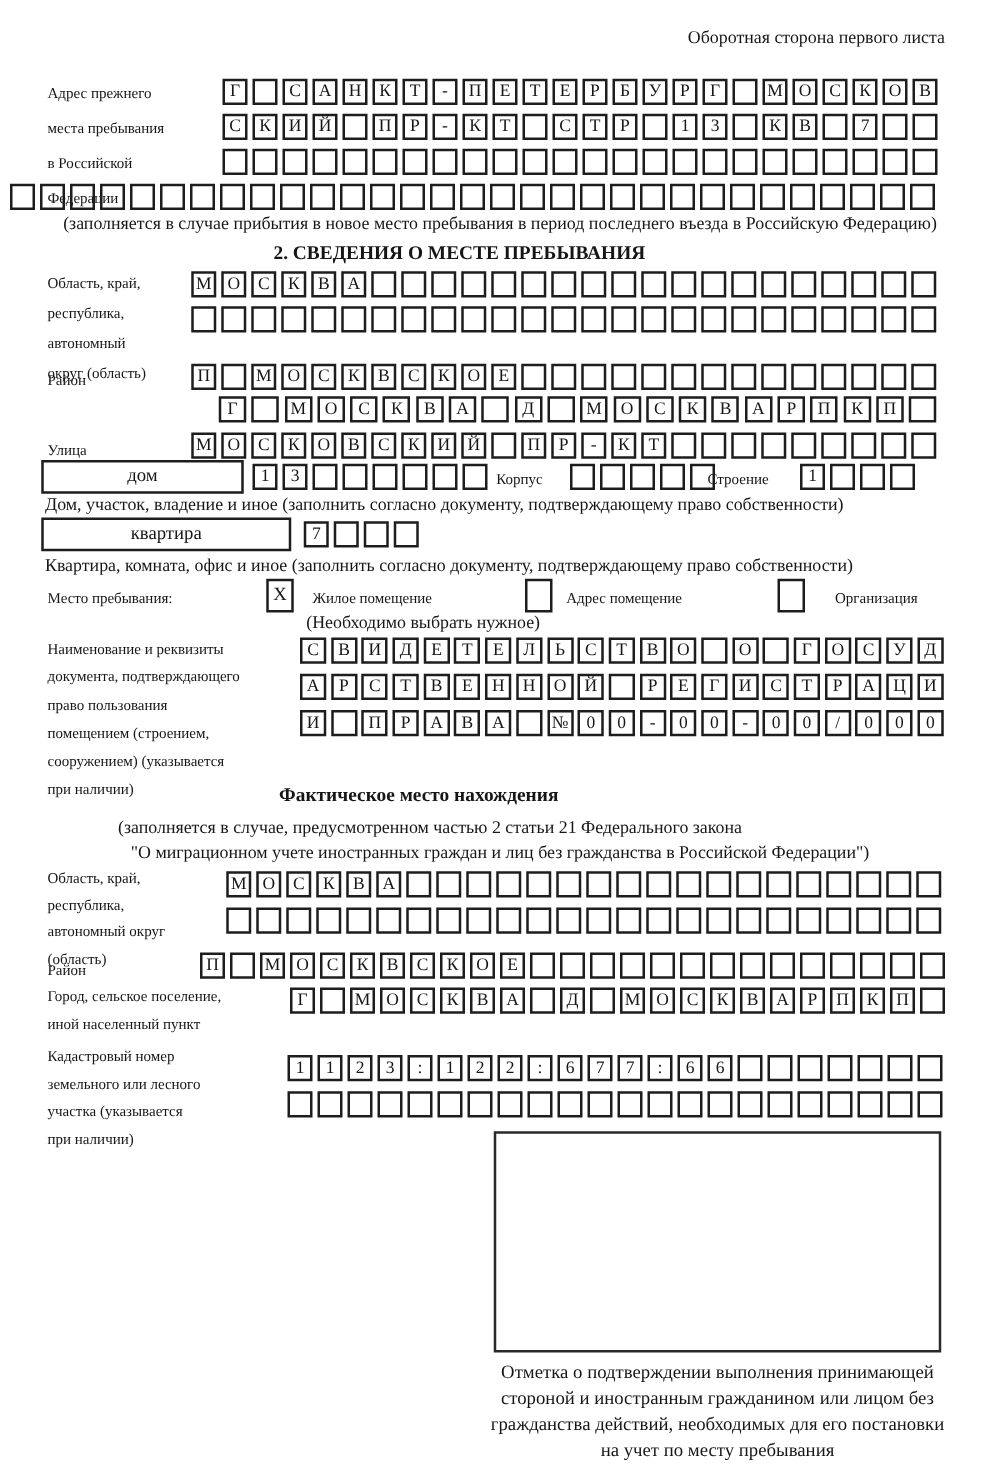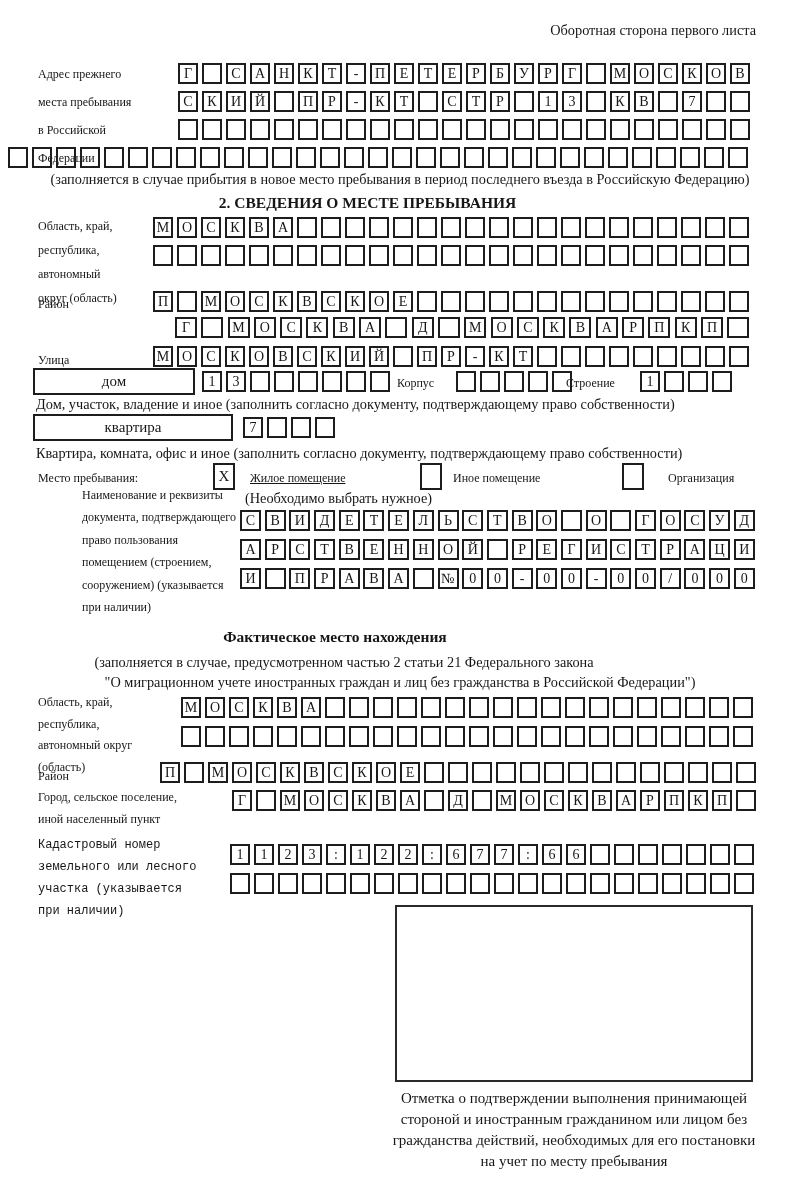--- a/index.html
+++ b/index.html
@@ -322,28 +322,28 @@
   <div class="abs cellrow" style="left:243px;top:417px;">
       <span class="cell">7</span>
       <span class="cell"></span>
       <span class="cell"></span>
       <span class="cell"></span>
     </div>
   <div class="abs note" style="left:36px;top:445px;">Квартира, комната, офис и иное (заполнить согласно документу, подтверждающему право собственности)</div>
 
   <div class="abs lbl" style="left:38px;top:466px;">Место пребывания:</div>
   <div class="abs checkbox" style="left:213px;top:463px;">X</div>
-  <div class="abs lbl" style="left:250px;top:466px;text-decoration:underline;">Жилое помещение</div>
+  <div class="abs lbl" style="left:250px;top:466px;">Жилое помещение</div>
   <div class="abs checkbox" style="left:420px;top:463px;"></div>
-  <div class="abs lbl" style="left:453px;top:466px;">Иное помещение</div>
+  <div class="abs lbl" style="left:453px;top:466px;">Адрес помещение</div>
   <div class="abs checkbox" style="left:622px;top:463px;"></div>
   <div class="abs lbl" style="left:668px;top:466px;">Организация</div>
   <div class="abs note" style="left:245px;top:490px;">(Необходимо выбрать нужное)</div>
 
-  <div class="abs lbl" style="left:38px;top:484px;line-height:22.4px;margin-left:44px;">Наименование и реквизиты
+  <div class="abs lbl" style="left:38px;top:508px;line-height:22.4px;">Наименование и реквизиты
 документа, подтверждающего
 право пользования
 помещением (строением,
 сооружением) (указывается
 при наличии)</div>
   <div class="abs cellrow p247" style="left:240px;top:510px;">
       <span class="cell">С</span>
       <span class="cell">В</span>
       <span class="cell">И</span>
       <span class="cell">Д</span>
@@ -522,21 +522,21 @@
       <span class="cell">К</span>
       <span class="cell">В</span>
       <span class="cell">А</span>
       <span class="cell">Р</span>
       <span class="cell">П</span>
       <span class="cell">К</span>
       <span class="cell">П</span>
       <span class="cell"></span>
     </div>
 
-  <div class="abs lbl" style="left:38px;top:834px;line-height:22px;font-family:Liberation Mono, monospace;">Кадастровый номер
+  <div class="abs lbl" style="left:38px;top:834px;line-height:22px;">Кадастровый номер
 земельного или лесного
 участка (указывается
 при наличии)</div>
   <div class="abs cellrow" style="left:230px;top:844px;">
       <span class="cell">1</span>
       <span class="cell">1</span>
       <span class="cell">2</span>
       <span class="cell">3</span>
       <span class="cell">:</span>
       <span class="cell">1</span>

